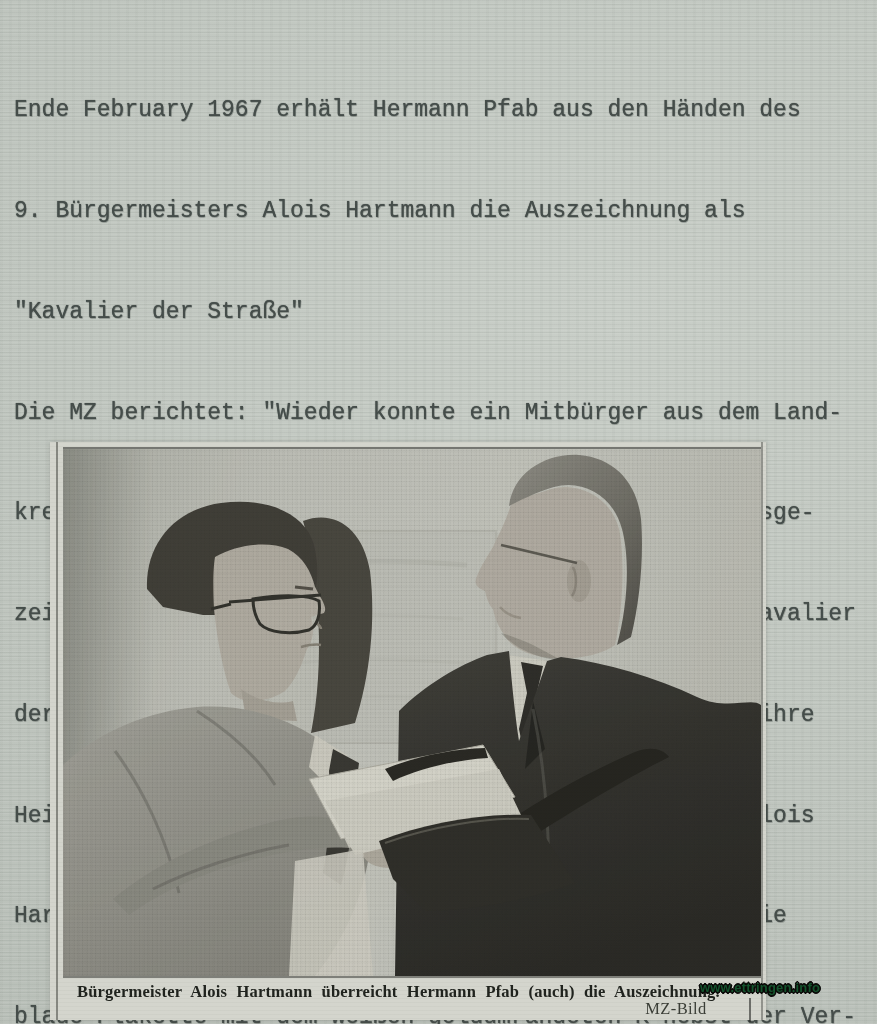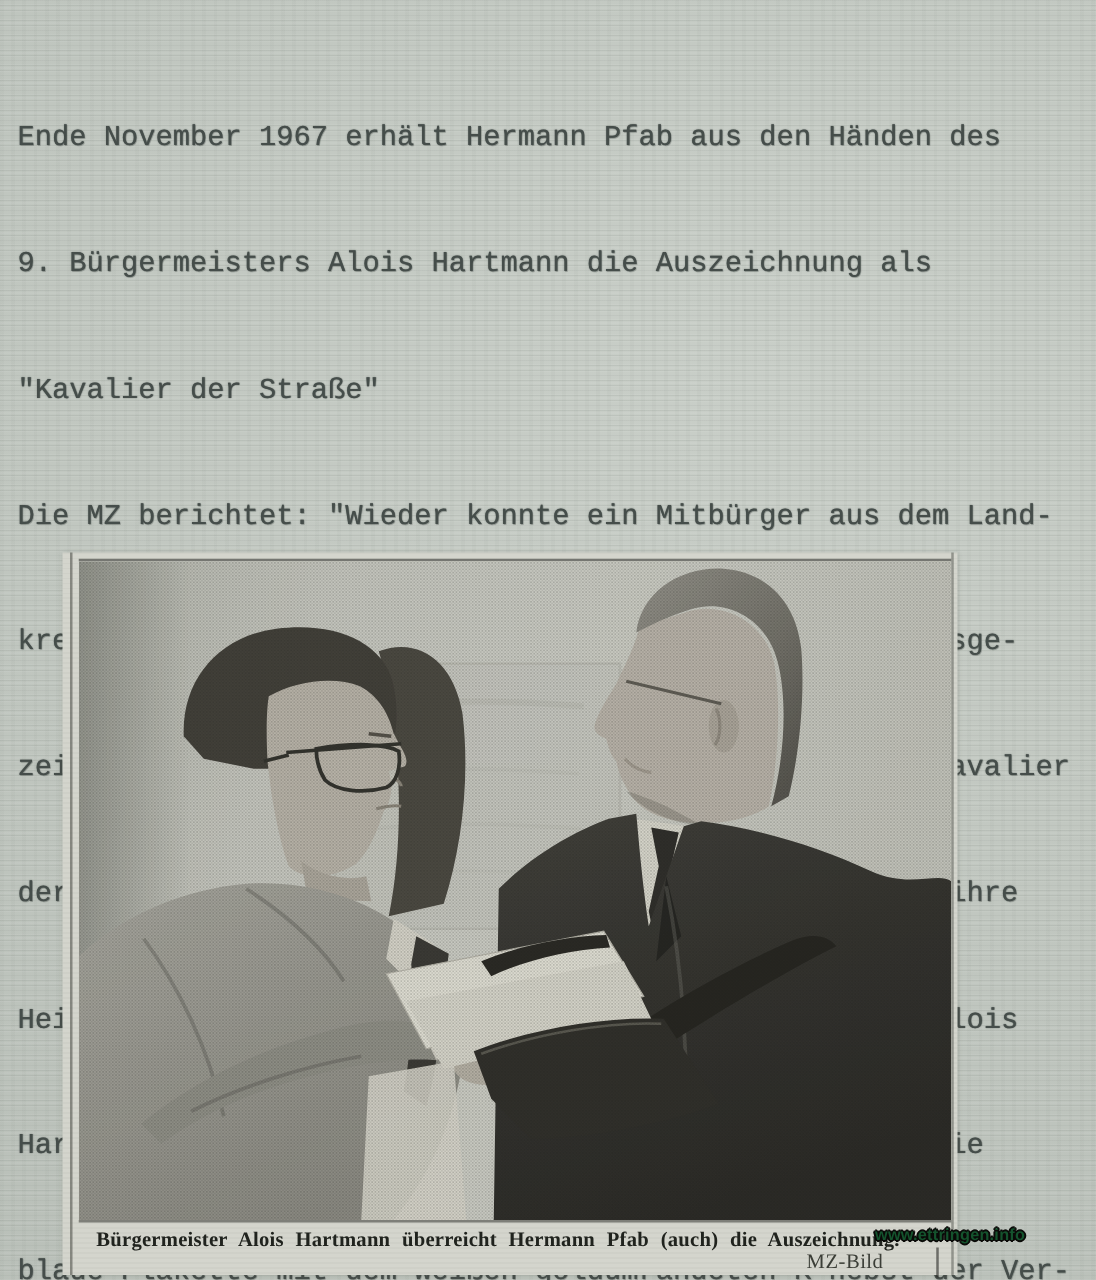--- a/index.html
+++ b/index.html
@@ -69,21 +69,21 @@
       -1.6px 0 #0a0a08, 1.6px 0 #0a0a08, 0 -1.6px #0a0a08, 0 1.6px #0a0a08,
       -1.1px -1.1px #0a0a08, 1.1px -1.1px #0a0a08, -1.1px 1.1px #0a0a08, 1.1px 1.1px #0a0a08;
   }
 </style>
 </head>
 <body>
 
 <div class="page">
 
   <div class="typed-block">
-    <div class="tline">Ende November 1967 erhält Hermann Pfab aus den Händen des</div>
+    <div class="tline">Ende February 1967 erhält Hermann Pfab aus den Händen des</div>
     <div class="tline">9. Bürgermeisters Alois Hartmann die Auszeichnung als</div>
     <div class="tline">"Kavalier der Straße"</div>
     <div class="tline">Die MZ berichtet: "Wieder konnte ein Mitbürger aus dem Land-</div>
     <div class="tline">kreis für vorbildliches Verhalten im Straßenverkehr ausge-</div>
     <div class="tline">zeichnet werden. Im Auftrag der Arbeitsgemeinschaft "Kavalier</div>
     <div class="tline">der Straße", der auch die "Ausgburger Allgemeine" und ihre</div>
     <div class="tline">Heimatzeitungen angehören, überreichte Bürgermeister Alois</div>
     <div class="tline">Hartmann dem 28 jährigen Chemotechniker Hermann Pfab die</div>
     <div class="tline">blaue Plakette mit dem weißen goldumrandeten K nebst der Ver-</div>
     

